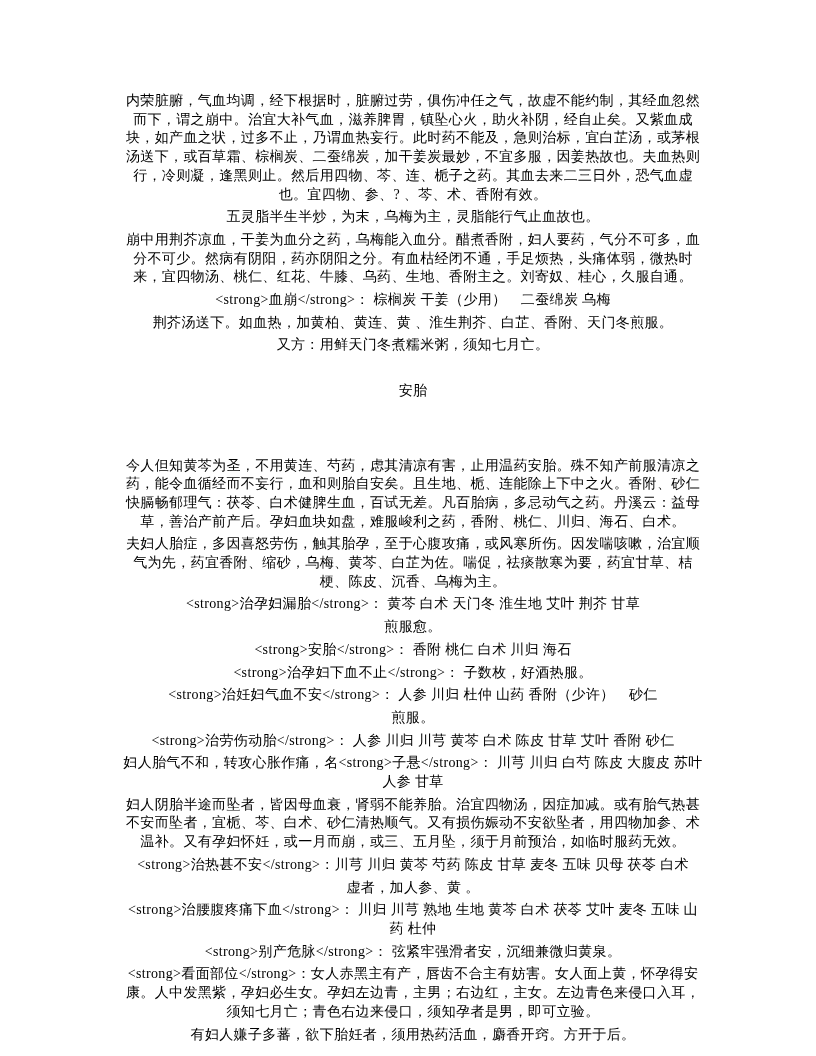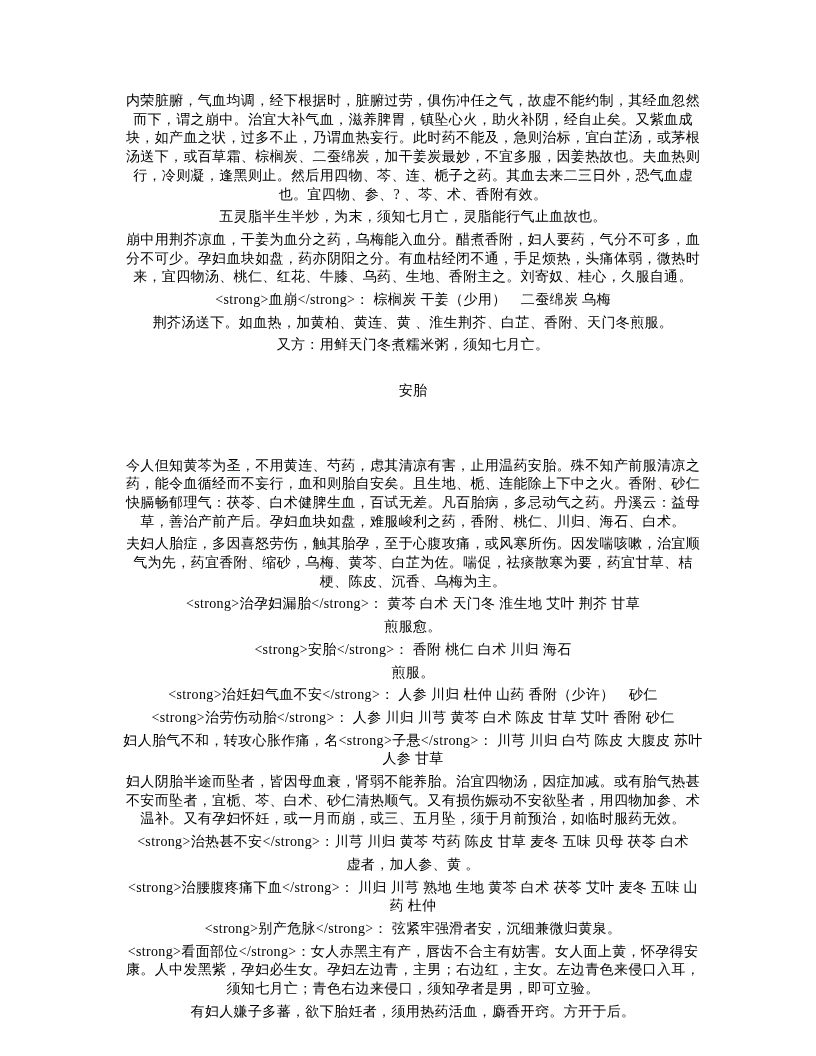--- a/index.html
+++ b/index.html
@@ -36,39 +36,40 @@
     height: 48px;
   }
 </style>
 </head>
 <body>
 
 <div class="page">
   <div class="doc">
 
     <p class="para">内荣脏腑，气血均调，经下根据时，脏腑过劳，俱伤冲任之气，故虚不能约制，其经血忽然而下，谓之崩中。治宜大补气血，滋养脾胃，镇坠心火，助火补阴，经自止矣。又紫血成块，如产血之状，过多不止，乃谓血热妄行。此时药不能及，急则治标，宜白芷汤，或茅根汤送下，或百草霜、棕榈炭、二蚕绵炭，加干姜炭最妙，不宜多服，因姜热故也。夫血热则行，冷则凝，逢黑则止。然后用四物、芩、连、栀子之药。其血去来二三日外，恐气血虚也。宜四物、参、? 、芩、术、香附有效。</p>
-    <p class="para">五灵脂半生半炒，为末，须知七月亡，灵脂能行气止血故也。</p>
-    <p class="para">崩中用荆芥凉血，干姜为血分之药，乌梅能入血分。醋煮香附，妇人要药，气分不可多，血分不可少。孕妇血块如盘，药亦阴阳之分。有血枯经闭不通，手足烦热，头痛体弱，微热时来，宜四物汤、桃仁、红花、牛膝、乌药、生地、香附主之。刘寄奴、桂心，久服自通。</p>
+    <p class="para">五灵脂半生半炒，为末，乌梅为主，灵脂能行气止血故也。</p>
+    <p class="para">崩中用荆芥凉血，干姜为血分之药，乌梅能入血分。醋煮香附，妇人要药，气分不可多，血分不可少。然病有阴阳，药亦阴阳之分。有血枯经闭不通，手足烦热，头痛体弱，微热时来，宜四物汤、桃仁、红花、牛膝、乌药、生地、香附主之。刘寄奴、桂心，久服自通。</p>
     <p class="para">&lt;strong&gt;血崩&lt;/strong&gt;： 棕榈炭 干姜（少用）　二蚕绵炭 乌梅</p>
     <p class="para">荆芥汤送下。如血热，加黄柏、黄连、黄 、淮生荆芥、白芷、香附、天门冬煎服。</p>
     <p class="para">又方：用鲜天门冬煮糯米粥，须知七月亡。</p>
 
     <div class="gap-blank"></div>
 
     <p class="para">安胎</p>
 
     <div class="gap-section"></div>
 
     <p class="para">今人但知黄芩为圣，不用黄连、芍药，虑其清凉有害，止用温药安胎。殊不知产前服清凉之药，能令血循经而不妄行，血和则胎自安矣。且生地、栀、连能除上下中之火。香附、砂仁快膈畅郁理气：茯苓、白术健脾生血，百试无差。凡百胎病，多忌动气之药。丹溪云：益母草，善治产前产后。孕妇血块如盘，难服峻利之药，香附、桃仁、川归、海石、白术。</p>
     <p class="para">夫妇人胎症，多因喜怒劳伤，触其胎孕，至于心腹攻痛，或风寒所伤。因发喘咳嗽，治宜顺气为先，药宜香附、缩砂，乌梅、黄芩、白芷为佐。喘促，祛痰散寒为要，药宜甘草、桔梗、陈皮、沉香、乌梅为主。</p>
     <p class="para">&lt;strong&gt;治孕妇漏胎&lt;/strong&gt;： 黄芩 白术 天门冬 淮生地 艾叶 荆芥 甘草</p>
     <p class="para">煎服愈。</p>
     <p class="para">&lt;strong&gt;安胎&lt;/strong&gt;： 香附 桃仁 白术 川归 海石</p>
+    <p class="para">&lt;strong&gt;治孕妇下血不止&lt;/strong&gt;： 子数枚，好酒热服。</p>
+    <p class="para">&lt;strong&gt;治妊妇气血不安&lt;/strong&gt;： 人参 川归 杜仲 山药 香附（少许）　砂仁</p>
     <p class="para">煎服。</p>
-    <p class="para">&lt;strong&gt;治妊妇气血不安&lt;/strong&gt;： 人参 川归 杜仲 山药 香附（少许）　砂仁</p>
     <p class="para">&lt;strong&gt;治劳伤动胎&lt;/strong&gt;： 人参 川归 川芎 黄芩 白术 陈皮 甘草 艾叶 香附 砂仁</p>
     <p class="para">妇人胎气不和，转攻心胀作痛，名&lt;strong&gt;子悬&lt;/strong&gt;： 川芎 川归 白芍 陈皮 大腹皮 苏叶 人参 甘草</p>
     <p class="para">妇人阴胎半途而坠者，皆因母血衰，肾弱不能养胎。治宜四物汤，因症加减。或有胎气热甚不安而坠者，宜栀、芩、白术、砂仁清热顺气。又有损伤娠动不安欲坠者，用四物加参、术温补。又有孕妇怀妊，或一月而崩，或三、五月坠，须于月前预治，如临时服药无效。</p>
     <p class="para">&lt;strong&gt;治热甚不安&lt;/strong&gt;：川芎 川归 黄芩 芍药 陈皮 甘草 麦冬 五味 贝母 茯苓 白术</p>
     <p class="para">虚者，加人参、黄 。</p>
     <p class="para">&lt;strong&gt;治腰腹疼痛下血&lt;/strong&gt;： 川归 川芎 熟地 生地 黄芩 白术 茯苓 艾叶 麦冬 五味 山药 杜仲</p>
     <p class="para">&lt;strong&gt;别产危脉&lt;/strong&gt;： 弦紧牢强滑者安，沉细兼微归黄泉。</p>
     <p class="para">&lt;strong&gt;看面部位&lt;/strong&gt;：女人赤黑主有产，唇齿不合主有妨害。女人面上黄，怀孕得安康。人中发黑紫，孕妇必生女。孕妇左边青，主男；右边红，主女。左边青色来侵口入耳，须知七月亡；青色右边来侵口，须知孕者是男，即可立验。</p>
     <p class="para">有妇人嫌子多蕃，欲下胎妊者，须用热药活血，麝香开窍。方开于后。</p>
 

